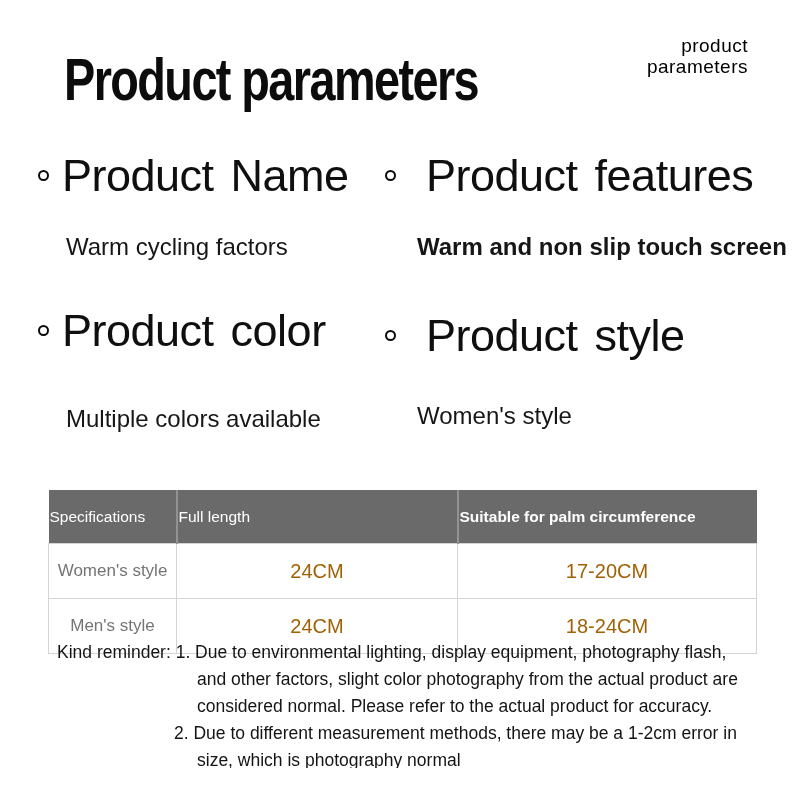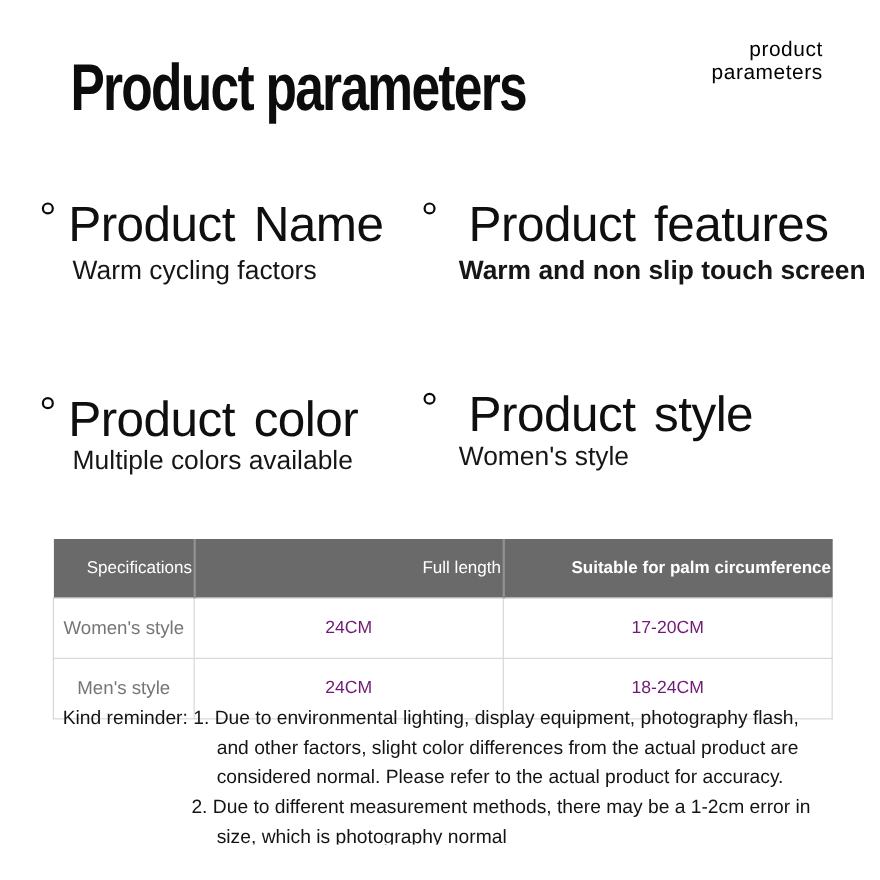--- a/index.html
+++ b/index.html
@@ -57,26 +57,25 @@
     border: 2px solid #0a0a0a;
     border-radius: 50%;
     flex: none;
   }
   .section-heading {
     font-size: 45px;
     line-height: 1;
     letter-spacing: -0.5px;
     word-spacing: 5px;
     color: #0f0f0f;
-    margin-top: 28px;
   }
   .pos-s1 { left: 38px;  top: 153px; }
   .pos-s2 { left: 385px; top: 153px; }
-  .pos-s3 { left: 38px;  top: 330px; }
-  .pos-s4 { left: 385px; top: 326px; }
+  .pos-s3 { left: 38px;  top: 308px; }
+  .pos-s4 { left: 385px; top: 313px; }
 
   .section-value {
     position: absolute;
     font-size: 24px;
     line-height: 1.1;
     color: #161616;
     white-space: nowrap;
   }
   .pos-v1 { left: 66px;  top: 234px; }
   .pos-v2 { left: 417px; top: 234px; font-weight: bold; }
@@ -94,39 +93,39 @@
   }
   .spec-table col.c1 { width: 128px; }
   .spec-table col.c2 { width: 281px; }
   .spec-table col.c3 { width: 299px; }
   .spec-table th {
     background: #6a6a6a;
     color: #ffffff;
     font-weight: normal;
     font-size: 15.5px;
     height: 51px;
-    text-align: right;
+    text-align: left;
     vertical-align: middle;
     border-right: 2px solid #929292;
   }
   .spec-table th:last-child { border-right: none; font-weight: bold; }
   .spec-table td {
     height: 52px;
     text-align: center;
     vertical-align: middle;
     border: 1px solid #d4d4d4;
     background: #ffffff;
   }
   .spec-table td.rowlabel {
     font-size: 17px;
     color: #757575;
   }
   .spec-table td.val {
-    font-size: 16px;
-    color: #701a75;
+    font-size: 20px;
+    color: #a16207;
   }
 
   
   .reminder {
     position: absolute;
     left: 57px;
     top: 639px;
     font-size: 17.5px;
     line-height: 27px;
     color: #141414;
@@ -193,19 +192,19 @@
       <tr>
         <td class="rowlabel">Men's style</td>
         <td class="val">24CM</td>
         <td class="val">18-24CM</td>
       </tr>
     </tbody>
   </table>
 
   <div class="reminder">
     <div class="rl">Kind reminder: 1. Due to environmental lighting, display equipment, photography flash,</div>
-    <div class="rl cont">and other factors, slight color differences from the actual product are</div>
+    <div class="rl cont">and other factors, slight color photography from the actual product are</div>
     <div class="rl cont">considered normal. Please refer to the actual product for accuracy.</div>
     <div class="rl num">2. Due to different measurement methods, there may be a 1-2cm error in</div>
     <div class="rl cont">size, which is photography normal</div>
   </div>
 
 </div>
 
 </body></html>

